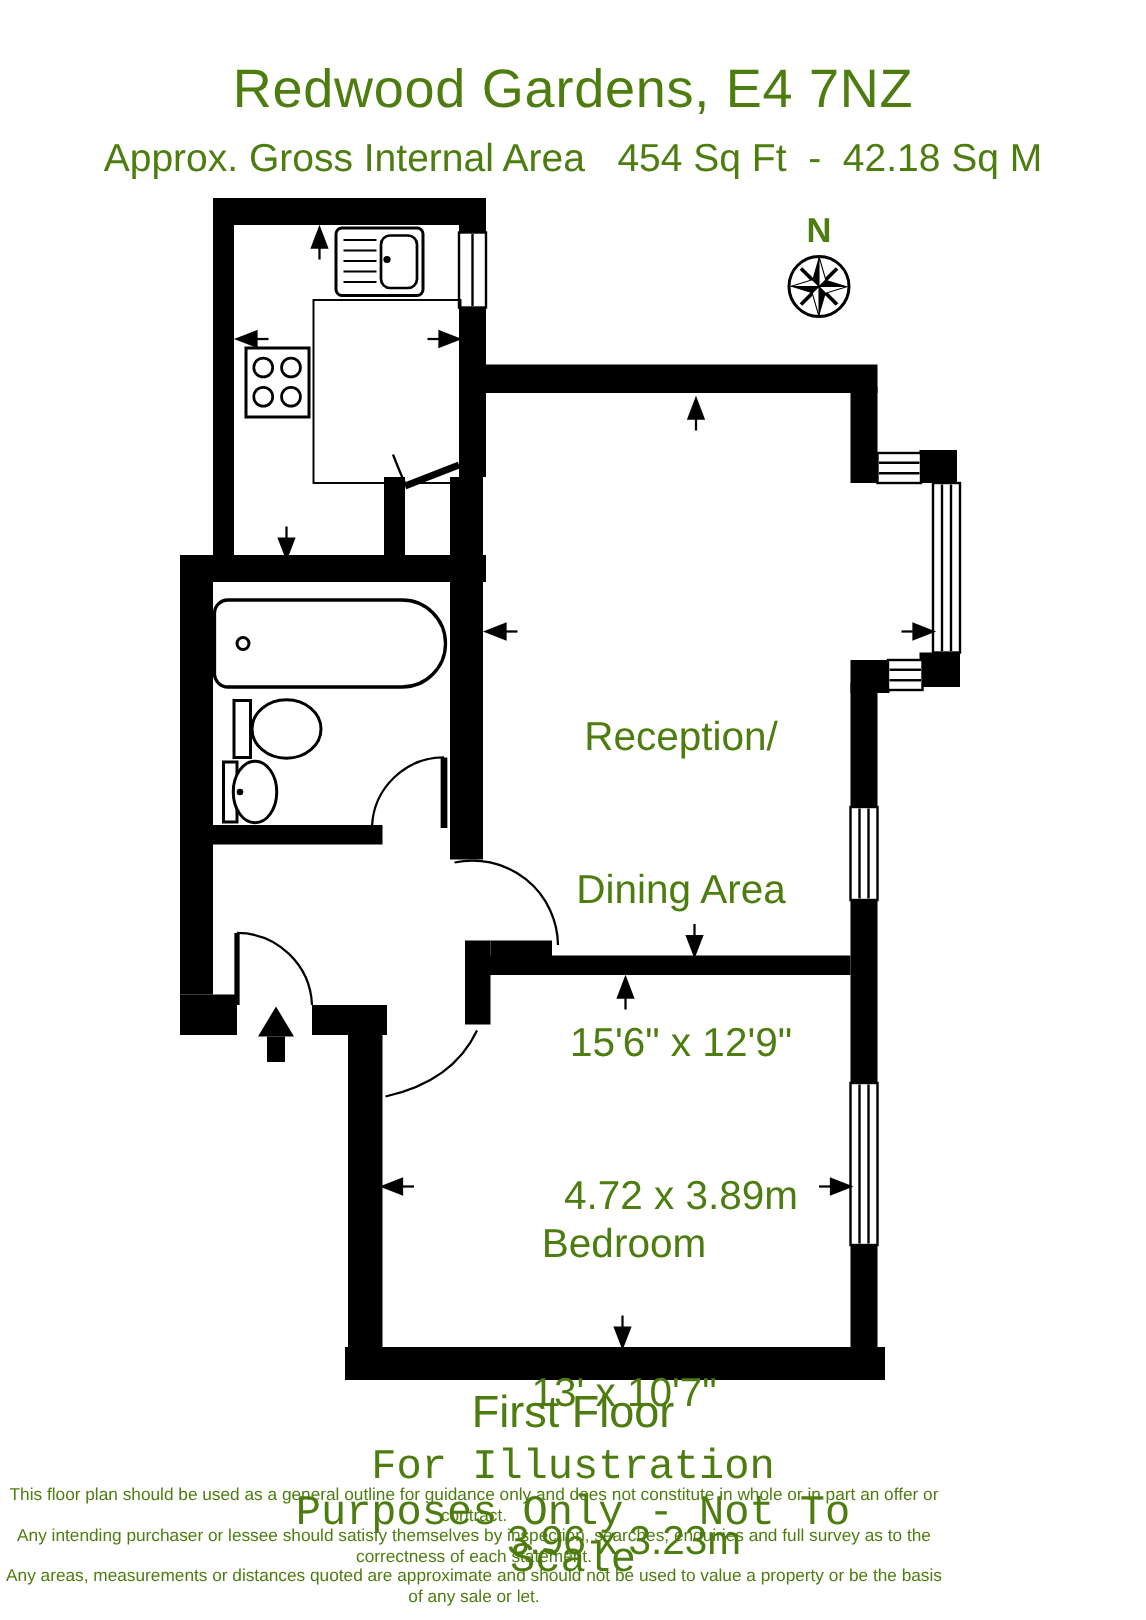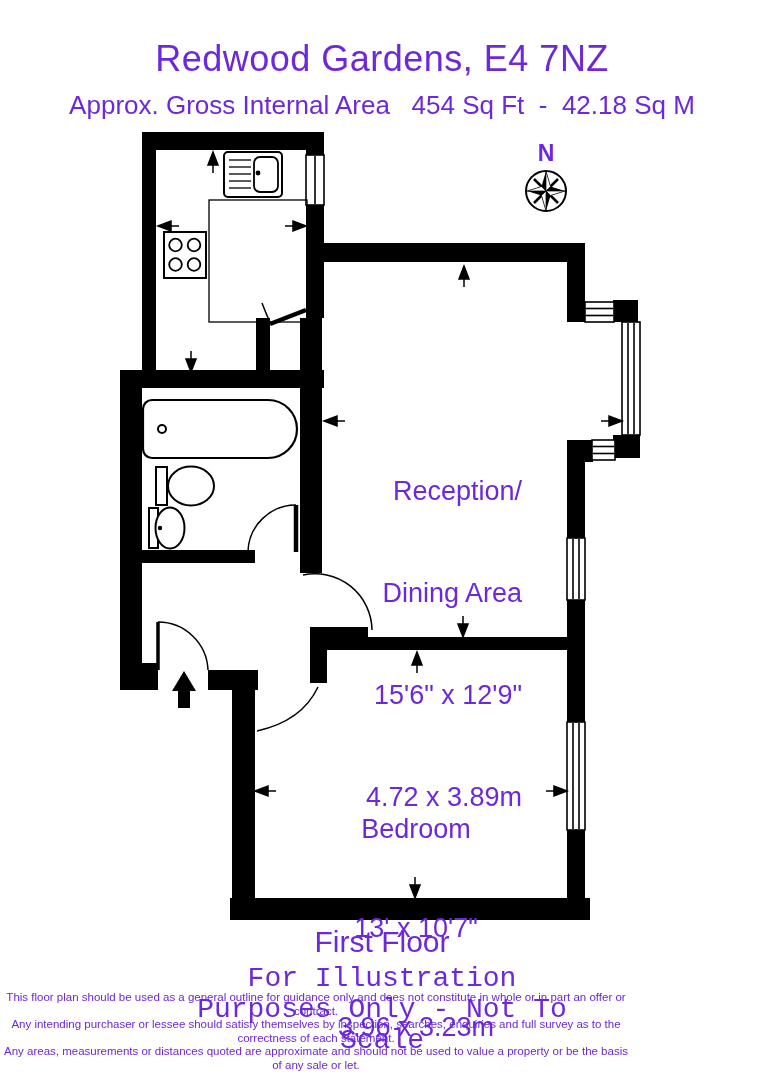--- a/index.html
+++ b/index.html
@@ -1,26 +1,26 @@
 <!DOCTYPE html>
 <html><head>
 <meta charset="utf-8">
 <style>
   html,body{margin:0;padding:0;background:#ffffff;}
   body{font-family:"Liberation Sans", sans-serif;color:#000;}
   #page{position:relative;width:764px;height:1080px;background:#fff;overflow:hidden;}
   #plan-svg{position:absolute;left:0;top:0;z-index:1;}
-  .txt{position:absolute;z-index:2;color:#6d28d9;text-align:center;}
+  .txt{position:absolute;z-index:2;color:#4d7c0f;text-align:center;}
   .cx{transform:translateX(-50%);}
   #title{left:382px;top:38px;font-size:36px;letter-spacing:0.5px;white-space:pre;}
   #subtitle{left:382px;top:90px;font-size:26px;white-space:pre;}
   #n-label{left:546px;top:140px;font-size:23px;font-weight:bold;}
   .room-label{line-height:33px;font-size:27px;white-space:pre;}
   #kitchen-label{left:252px;top:216px;line-height:32px;}
-  #reception-label{left:444px;top:406px;line-height:34px;text-align:right;}
+  #reception-label{left:454px;top:406px;line-height:34px;}
   #bedroom-label{left:416px;top:747px;}
   #first-floor{left:382px;top:925px;font-size:30px;}
   #scale-note{left:382px;top:963px;font-size:28px;font-family:Liberation Mono, monospace;}
   #legal{left:0;top:991px;width:632px;font-size:11.5px;line-height:13.5px;}
 </style>
 </head>
 <body>
 
 <div id="page">
 

